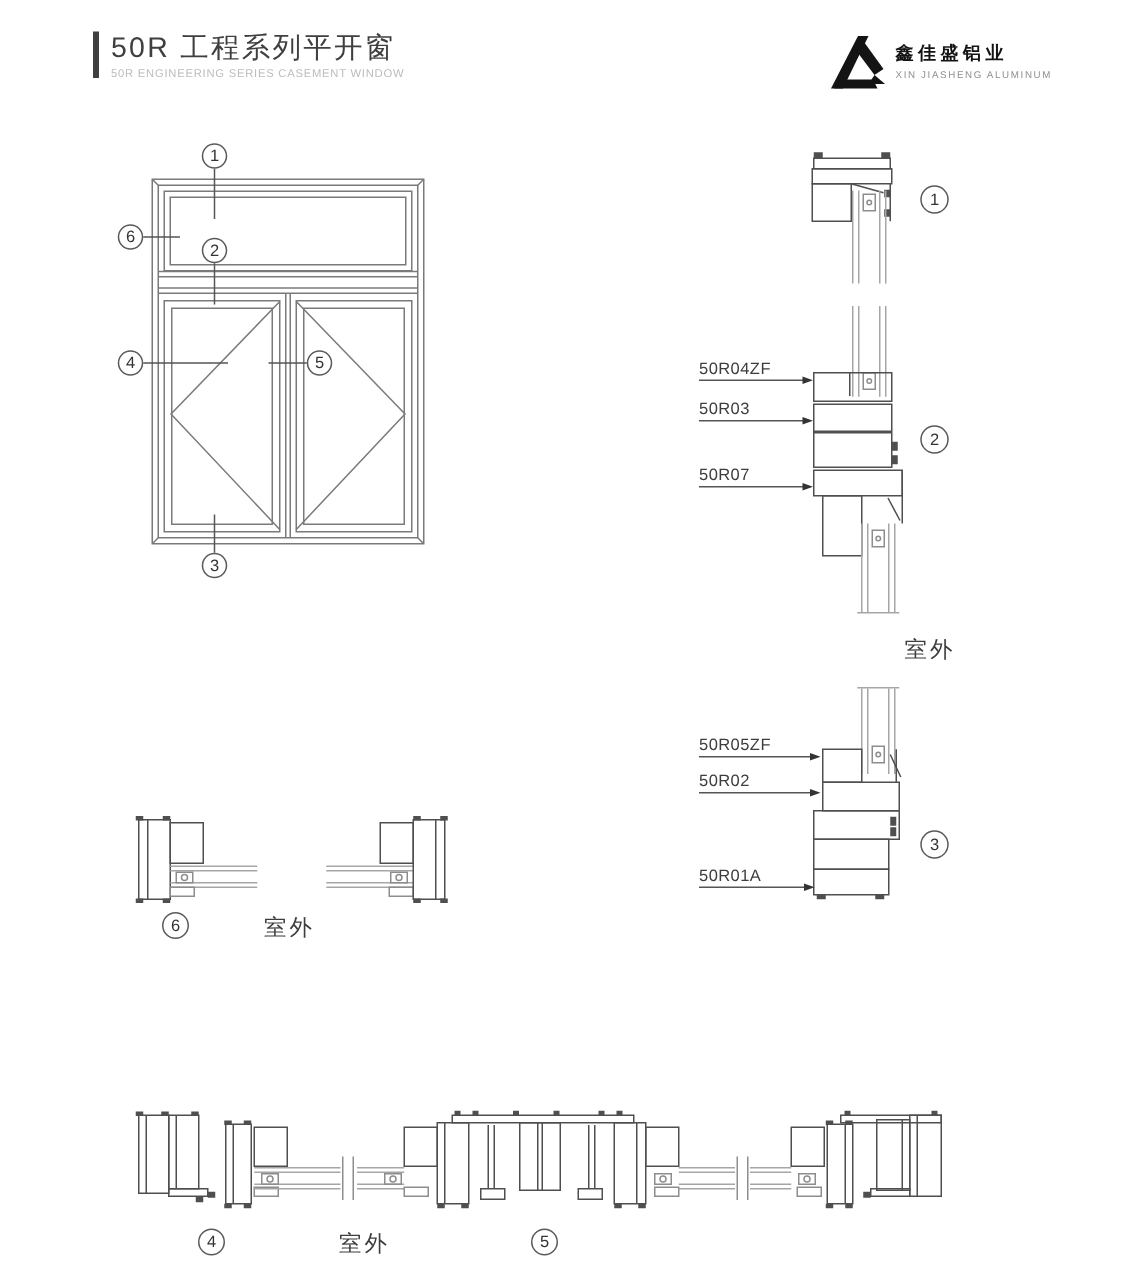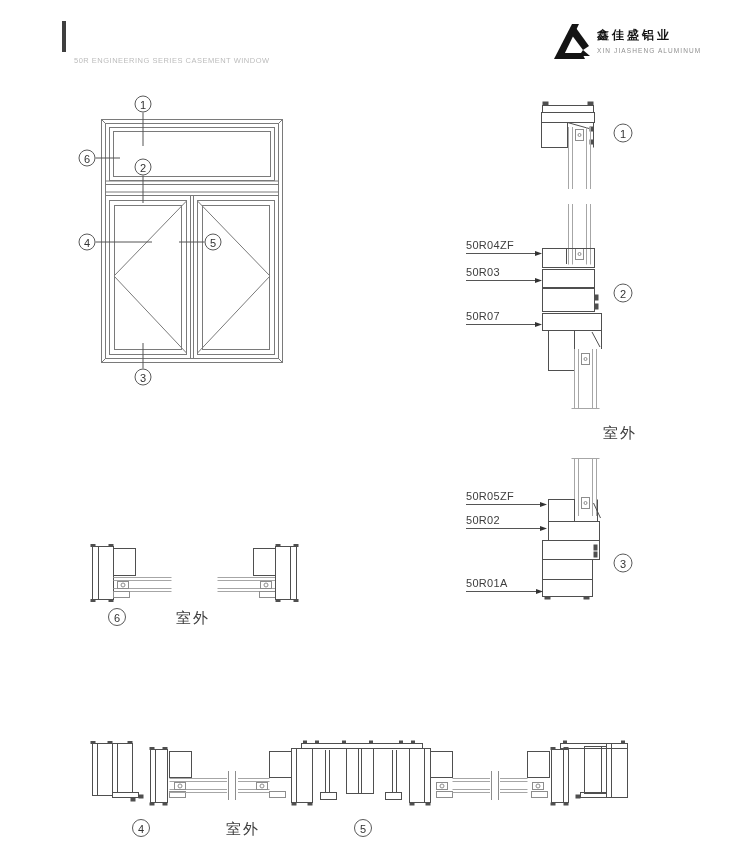--- a/index.html
+++ b/index.html
@@ -1,21 +1,21 @@
 <!DOCTYPE html>
 <html><head>
 <meta charset="utf-8">
 <style>
   html,body{margin:0;padding:0;background:#fff;}
   .page{position:relative;width:750px;height:856px;background:#ffffff;overflow:hidden;
         font-family:"Liberation Sans",sans-serif;}
   
   .accent-bar{position:absolute;left:62px;top:21px;width:4px;height:31px;background:#3f3f3f;}
   .title{position:absolute;left:74px;top:19px;font-size:19px;color:#3f3f3f;letter-spacing:1.5px;white-space:nowrap;}
-  .subtitle{position:absolute;left:74px;top:56px;font-size:7.5px;color:#bcbcbc;letter-spacing:.5px;white-space:nowrap;}
+  .subtitle{position:absolute;left:74px;top:44px;font-size:7.5px;color:#bcbcbc;letter-spacing:.5px;white-space:nowrap;}
   .logo-mark{position:absolute;left:552px;top:22px;}
   .brand-name{position:absolute;left:597px;top:27px;font-size:12px;font-weight:bold;color:#141414;letter-spacing:3px;white-space:nowrap;}
   .brand-sub{position:absolute;left:597px;top:47px;font-size:6.5px;color:#8f8f8f;letter-spacing:1.1px;white-space:nowrap;}
   
   svg.draw{position:absolute;left:0;top:0;}
   .ln{stroke:#7a7a7a;fill:none;stroke-width:1;}
   .pf{stroke:#4f4f4f;fill:none;stroke-width:1;}
   .tab{fill:#4f4f4f;stroke:none;}
   .gl{stroke:#a6a6a6;fill:none;stroke-width:1;}
   .sp{stroke:#8d8d8d;fill:none;stroke-width:1;}
@@ -25,20 +25,21 @@
   .co text{font-size:11px;fill:#333;text-anchor:middle;dominant-baseline:central;font-family:"Liberation Sans",sans-serif;}
   .lbl{font-size:11px;fill:#3d3d3d;letter-spacing:.3px;font-family:"Liberation Sans",sans-serif;}
   .cjk{font-size:15px;fill:#3d3d3d;text-anchor:middle;letter-spacing:2px;font-family:"Liberation Sans",sans-serif;}
 </style>
 </head>
 <body>
 
 <div class="page">
 
   <div class="accent-bar"></div>
+  <div class="title">50R 工程系列平开窗</div>
   <div class="subtitle">50R ENGINEERING SERIES CASEMENT WINDOW</div>
 
   <svg class="logo-mark" width="42" height="38" viewBox="0 0 42 38">
     <polygon points="20,2 27,2 10,37 2,37" fill="#141414"></polygon>
     <polygon points="7,31 30,31 33,37 4,37" fill="#141414"></polygon>
     <polygon points="24,6 37,24 31,28 19,12" fill="#141414"></polygon>
     <polygon points="31,28 38,34 27,34" fill="#141414"></polygon>
   </svg>
   <div class="brand-name">鑫佳盛铝业</div>
   <div class="brand-sub">XIN JIASHENG ALUMINUM</div>

